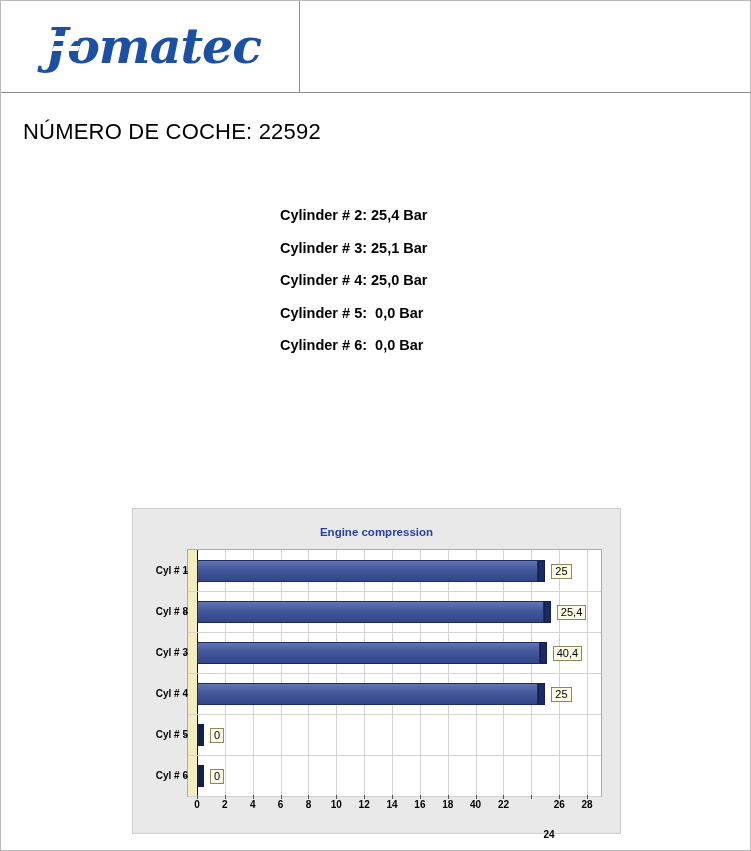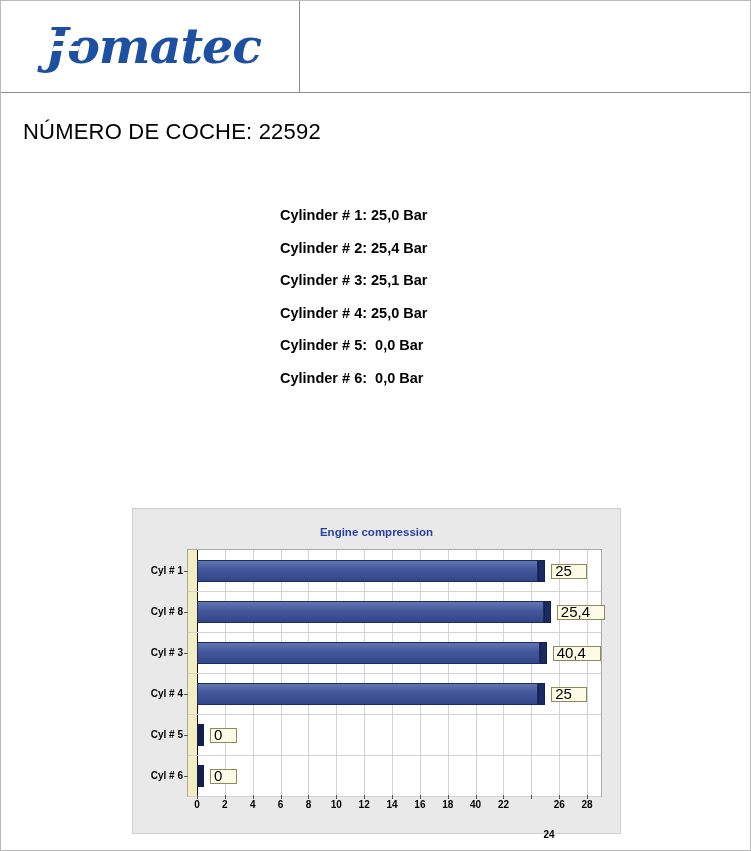--- a/index.html
+++ b/index.html
@@ -181,32 +181,31 @@
   .bar-zero {
     position: absolute;
     left: 0;
     top: 0;
     height: 22px;
     width: 7px;
     background: #12204d;
   }
   .val-label {
     position: absolute;
-    font-size: 15px;
+    font-size: 11px;
     background: #fbfbe6;
     border: 1px solid #8a8a5a;
-    padding: 0px 14px 1px 3px;
+    padding: 0px 3px 1px 3px;
     line-height: 12px;
     color: #000;
     white-space: nowrap;
   }
   .cat-label {
     position: absolute;
     right: 100%;
-    margin-right: 5px;
     font-size: 10px;
     font-weight: bold;
     white-space: nowrap;
     line-height: 22px;
     top: 0;
   }
   .x-ticks {
     position: absolute;
     left: 54px;
     top: 290px;
@@ -246,21 +245,20 @@
         <span>J</span><span>omatec</span>
         <span class="j-bar"></span>
         <span class="j-bar2"></span>
       </div>
     </div>
   </div>
 
   <div class="car-number">NÚMERO DE COCHE: 22592</div>
 
   <div class="readings">
-    <div class="reading-row">Cylinder # 1: 25,0 Bar</div>
     <div class="reading-row">Cylinder # 2: 25,4 Bar</div>
     <div class="reading-row">Cylinder # 3: 25,1 Bar</div>
     <div class="reading-row">Cylinder # 4: 25,0 Bar</div>
     <div class="reading-row">Cylinder # 5:  0,0 Bar</div>
     <div class="reading-row">Cylinder # 6:  0,0 Bar</div>
   </div>
 
   <div class="chart-wrap">
     <div class="chart-title">Engine compression</div>
     <div class="plot-area">

